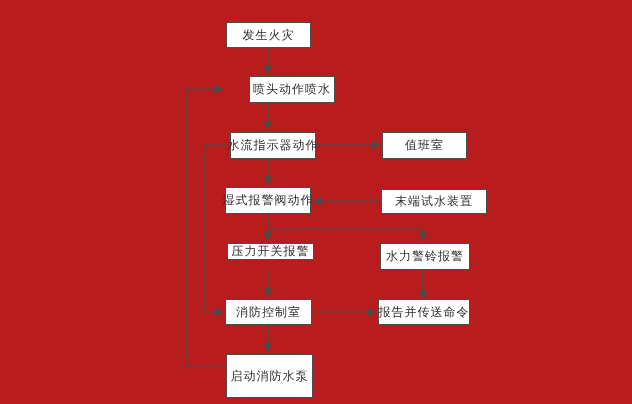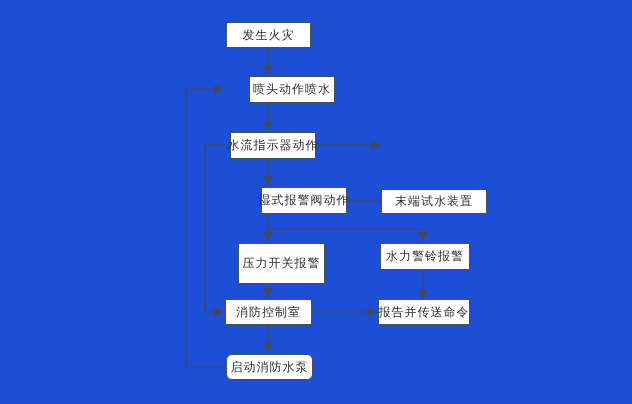--- a/index.html
+++ b/index.html
@@ -4,21 +4,21 @@
 <style>
   html, body {
     margin: 0;
     padding: 0;
     background: #ffffff;
   }
   #canvas {
     position: relative;
     width: 632px;
     height: 404px;
-    background: #1d4ed8;
+    background: #b91c1c;
     font-family: Liberation Sans, sans-serif;
     overflow: hidden;
   }
   #connectors {
     position: absolute;
     left: 0;
     top: 0;
     width: 632px;
     height: 404px;
   }
@@ -77,28 +77,29 @@
       <path d="M225,145 H205 V312 H222" marker-end="url(#arrow)"></path>
     </g>
   </svg>
 
   <div class="node" style="left:226px; top:22px; width:85px; height:26px;">发生火灾</div>
 
   <div class="node" style="left:225px; top:76px; width:86px; height:27px;margin-left:24px;">喷头动作喷水</div>
 
   <div class="node" style="left:230px; top:132px; width:86px; height:27px;">水流指示器动作</div>
 
+  <div class="node" style="left:382px; top:132px; width:85px; height:27px;">值班室</div>
 
-  <div class="node" style="left:225px; top:187px; width:86px; height:27px;margin-left:36px;">湿式报警阀动作</div>
+  <div class="node" style="left:225px; top:187px; width:86px; height:27px;">湿式报警阀动作</div>
 
   <div class="node" style="left:381px; top:189px; width:106px; height:25px;">末端试水装置</div>
 
-  <div class="node" style="left:238px; top:243px; width:87px; height:41px;">压力开关报警</div>
+  <div class="node" style="left:227px; top:243px; width:87px; height:17px;">压力开关报警</div>
 
   <div class="node" style="left:380px; top:243px; width:90px; height:27px;">水力警铃报警</div>
 
   <div class="node" style="left:378px; top:299px; width:92px; height:26px;">报告并传送命令</div>
 
   <div class="node" style="left:225px; top:299px; width:87px; height:26px;">消防控制室</div>
 
-  <div class="node" style="left:226px; top:354px; width:87px; height:26px;border-radius:6px;">启动消防水泵</div>
+  <div class="node" style="left:226px; top:354px; width:87px; height:44px;">启动消防水泵</div>
 
 </div>
 
 </body></html>

